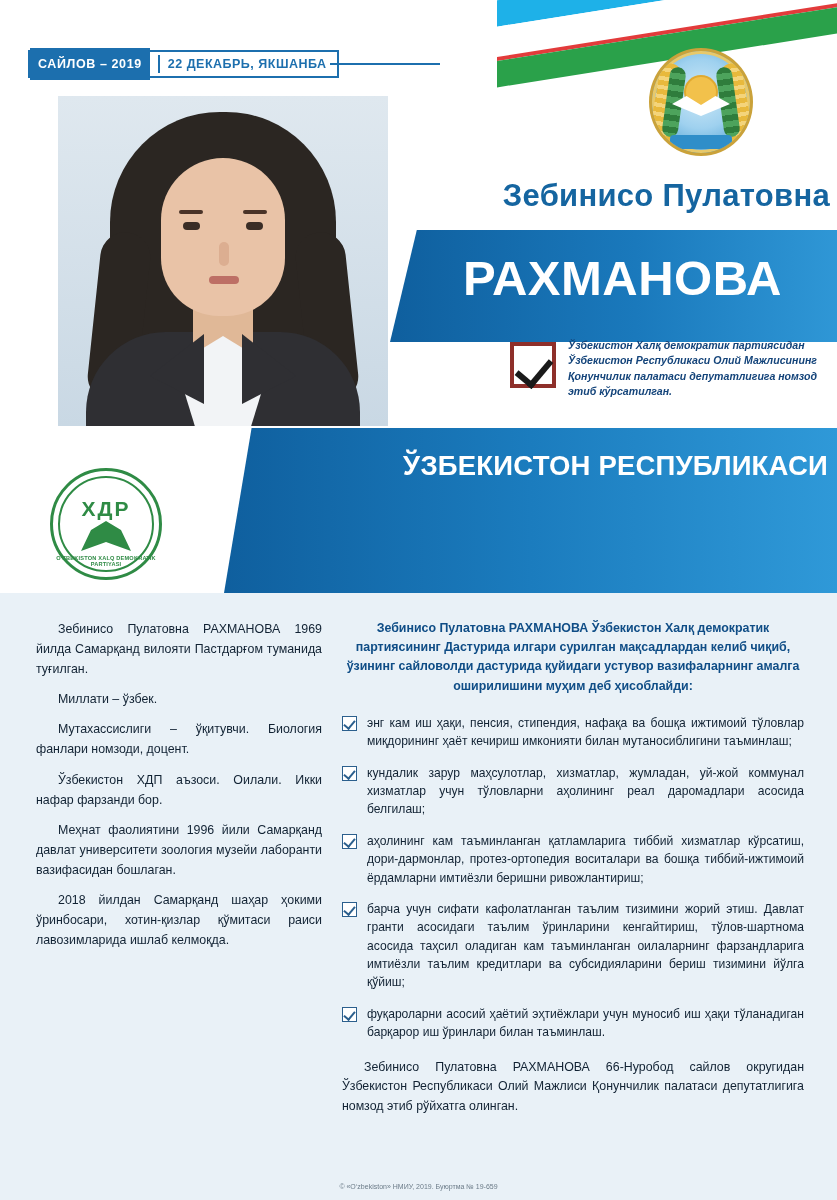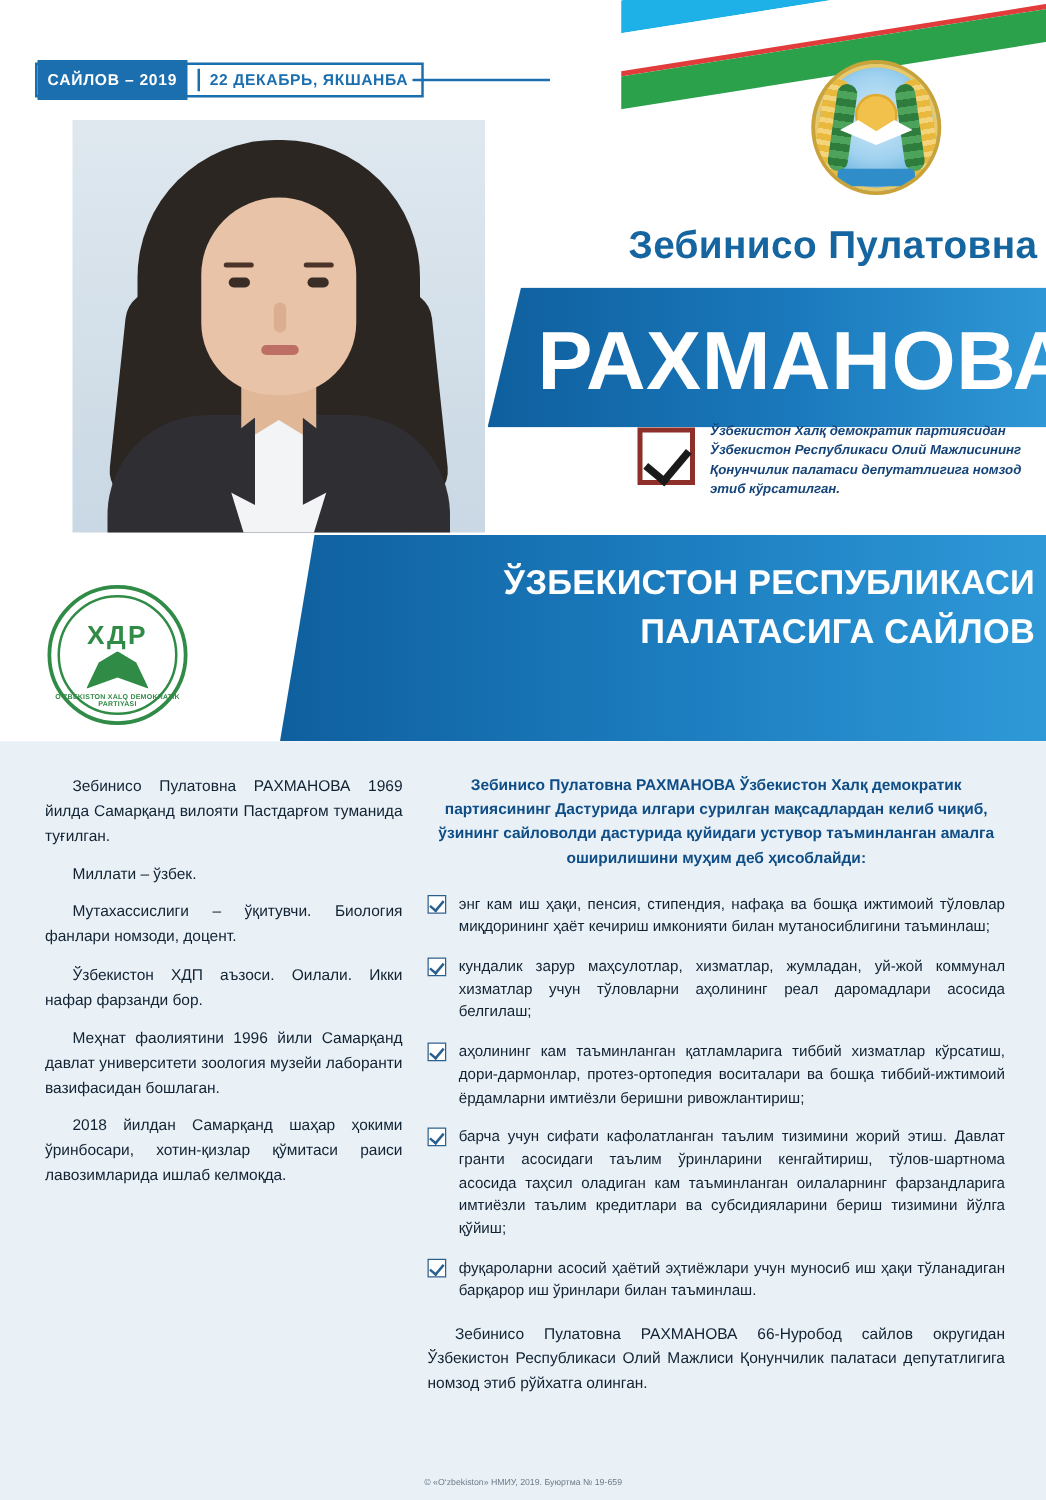--- a/index.html
+++ b/index.html
@@ -165,22 +165,22 @@
     background: linear-gradient(90deg, #0f5f9e 0%, #1a79bc 55%, #2f97d6 100%);
     clip-path: polygon(6% 0, 100% 0, 100% 100%, 0 100%);
   }
   .first-name {
     position:absolute; left:430px; top:178px; width:400px;
     text-align:right;
     color:#1565a0; font-size:31px; font-weight:bold; letter-spacing:.3px;
   }
   .last-name {
     position:absolute; left:430px; top:250px; width:385px;
-    text-align:left;
-    color:#ffffff; font-size:66px; font-weight:bold; letter-spacing:.5px;
+    text-align:center;
+    color:#ffffff; font-size:49px; font-weight:bold; letter-spacing:.5px;
   }
 
   
   .nominate {
     position:absolute; left:510px; top:338px; width:316px;
     display:flex; gap:12px; align-items:flex-start;
   }
   .tickbox {
     width:46px; height:46px; border:4px solid #8e2f2a; flex:0 0 46px;
     position:relative; background:#ffffff; margin-top:4px;
@@ -201,21 +201,21 @@
     clip-path: polygon(4.5% 0, 100% 0, 100% 100%, 0 100%);
   }
   .headline-text {
     position:absolute; left:256px; top:446px; width:572px;
     text-align:right; color:#ffffff; font-weight:bold;
     font-size:27.5px; line-height:1.42; letter-spacing:.2px;
   }
 
   
   .party-logo {
-    position:absolute; left:38px; top:468px; width:112px; height:112px;
+    position:absolute; left:50px; top:468px; width:112px; height:112px;
     border-radius:50%; background:#ffffff; border:3px solid #2f8b45;
     box-shadow: 0 0 0 2px #ffffff;
   }
   .party-logo .ring {
     position:absolute; inset:5px; border-radius:50%; border:2px solid #2f8b45;
   }
   .party-logo .xdp {
     position:absolute; left:0; right:0; top:26px; text-align:center;
     color:#2f8b45; font-weight:bold; font-size:21px; letter-spacing:2px;
   }
@@ -329,21 +329,20 @@
   <div class="last-name">РАХМАНОВА</div>
 
   <div class="nominate">
     <div class="tickbox"></div>
     <div class="nominate-text">Ўзбекистон Халқ демократик партиясидан Ўзбекистон Республикаси Олий Мажлисининг Қонунчилик палатаси депутатлигига номзод этиб кўрсатилган.</div>
   </div>
 
   <div class="headline-block"></div>
   <div class="headline-text">
     <div>ЎЗБЕКИСТОН РЕСПУБЛИКАСИ</div>
-    <div>ПАЛАТАСИГА САЙЛОВ</div>
   </div>
 
   <div class="party-logo">
     <div class="ring"></div>
     <div class="xdp">ХДP</div>
     <div class="leaf"></div>
     <div class="caption">O‘ZBEKISTON XALQ DEMOKRATIK PARTIYASI</div>
   </div>
 
   <div class="divider"></div>
@@ -352,21 +351,21 @@
     <div class="col-left">
       <p>Зебинисо Пулатовна РАХМАНОВА 1969 йилда Самарқанд вилояти Пастдарғом туманида туғилган.</p>
       <p>Миллати – ўзбек.</p>
       <p>Мутахассислиги – ўқитувчи. Биология фанлари номзоди, доцент.</p>
       <p>Ўзбекистон ХДП аъзоси. Оилали. Икки нафар фарзанди бор.</p>
       <p>Меҳнат фаолиятини 1996 йили Самарқанд давлат университети зоология музейи лаборанти вазифасидан бошлаган.</p>
       <p>2018 йилдан Самарқанд шаҳар ҳокими ўринбосари, хотин-қизлар қўмитаси раиси лавозимларида ишлаб келмоқда.</p>
     </div>
 
     <div class="col-right">
-      <p class="intro">Зебинисо Пулатовна РАХМАНОВА Ўзбекистон Халқ демократик партиясининг Дастурида илгари сурилган мақсадлардан келиб чиқиб, ўзининг сайловолди дастурида қуйидаги устувор таъминланган амалга оширилишини муҳим деб ҳисоблайди:</p>
+      <p class="intro">Зебинисо Пулатовна РАХМАНОВА Ўзбекистон Халқ демократик партиясининг Дастурида илгари сурилган мақсадлардан келиб чиқиб, ўзининг сайловолди дастурида қуйидаги устувор вазифаларнинг амалга оширилишини муҳим деб ҳисоблайди:</p>
 
       <div class="point">
         <span class="cb"></span>
         <span class="ptext">энг кам иш ҳақи, пенсия, стипендия, нафақа ва бошқа ижтимоий тўловлар миқдорининг ҳаёт кечириш имконияти билан мутаносиблигини таъминлаш;</span>
       </div>
       <div class="point">
         <span class="cb"></span>
         <span class="ptext">кундалик зарур маҳсулотлар, хизматлар, жумладан, уй-жой коммунал хизматлар учун тўловларни аҳолининг реал даромадлари асосида белгилаш;</span>
       </div>
       <div class="point">

